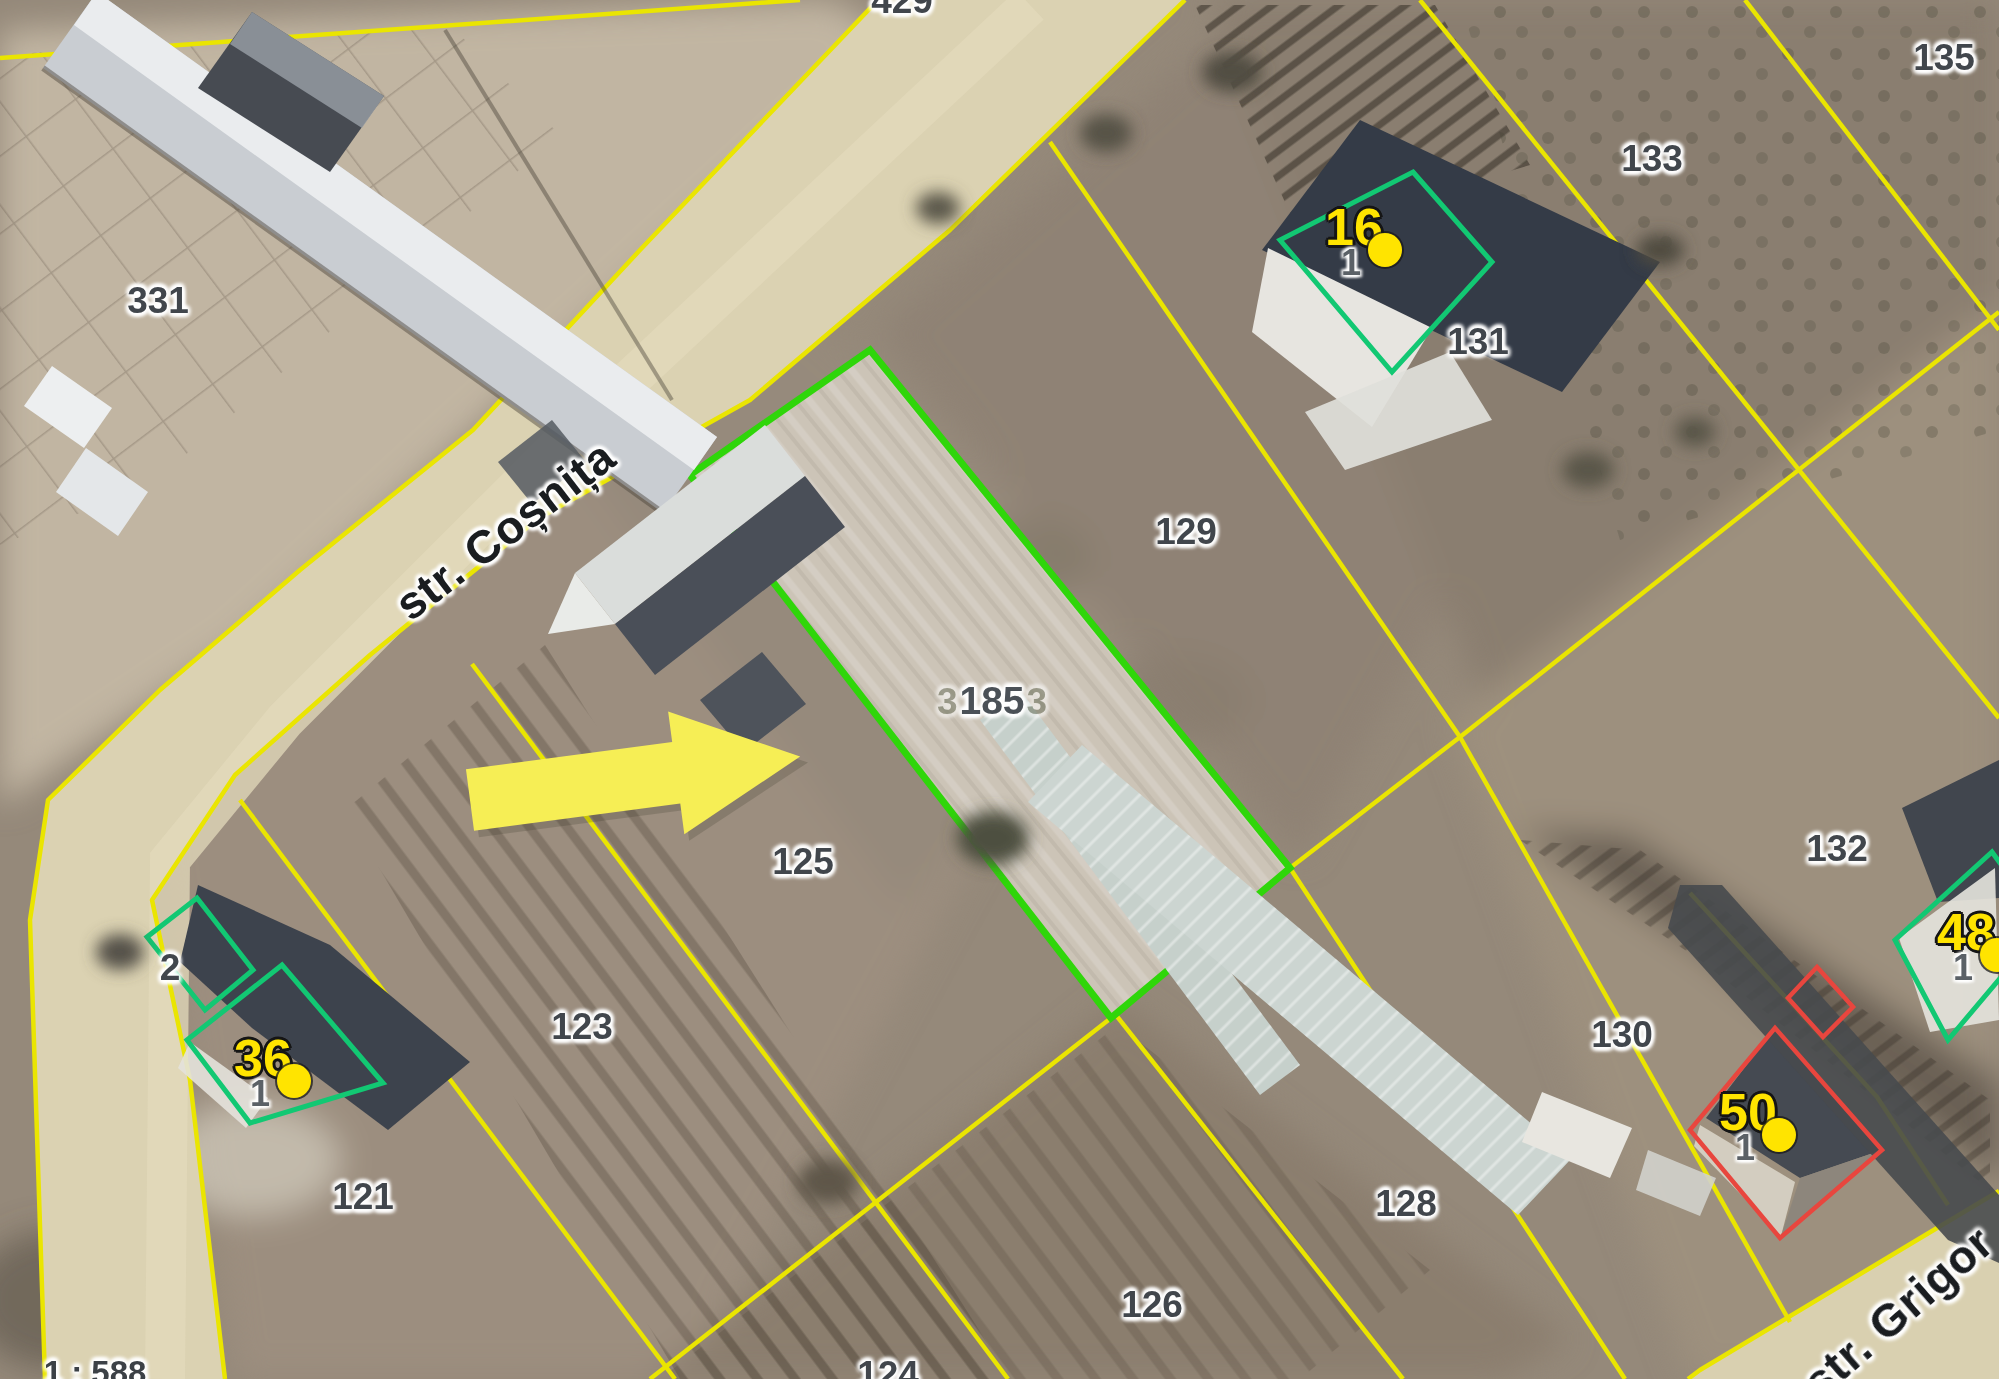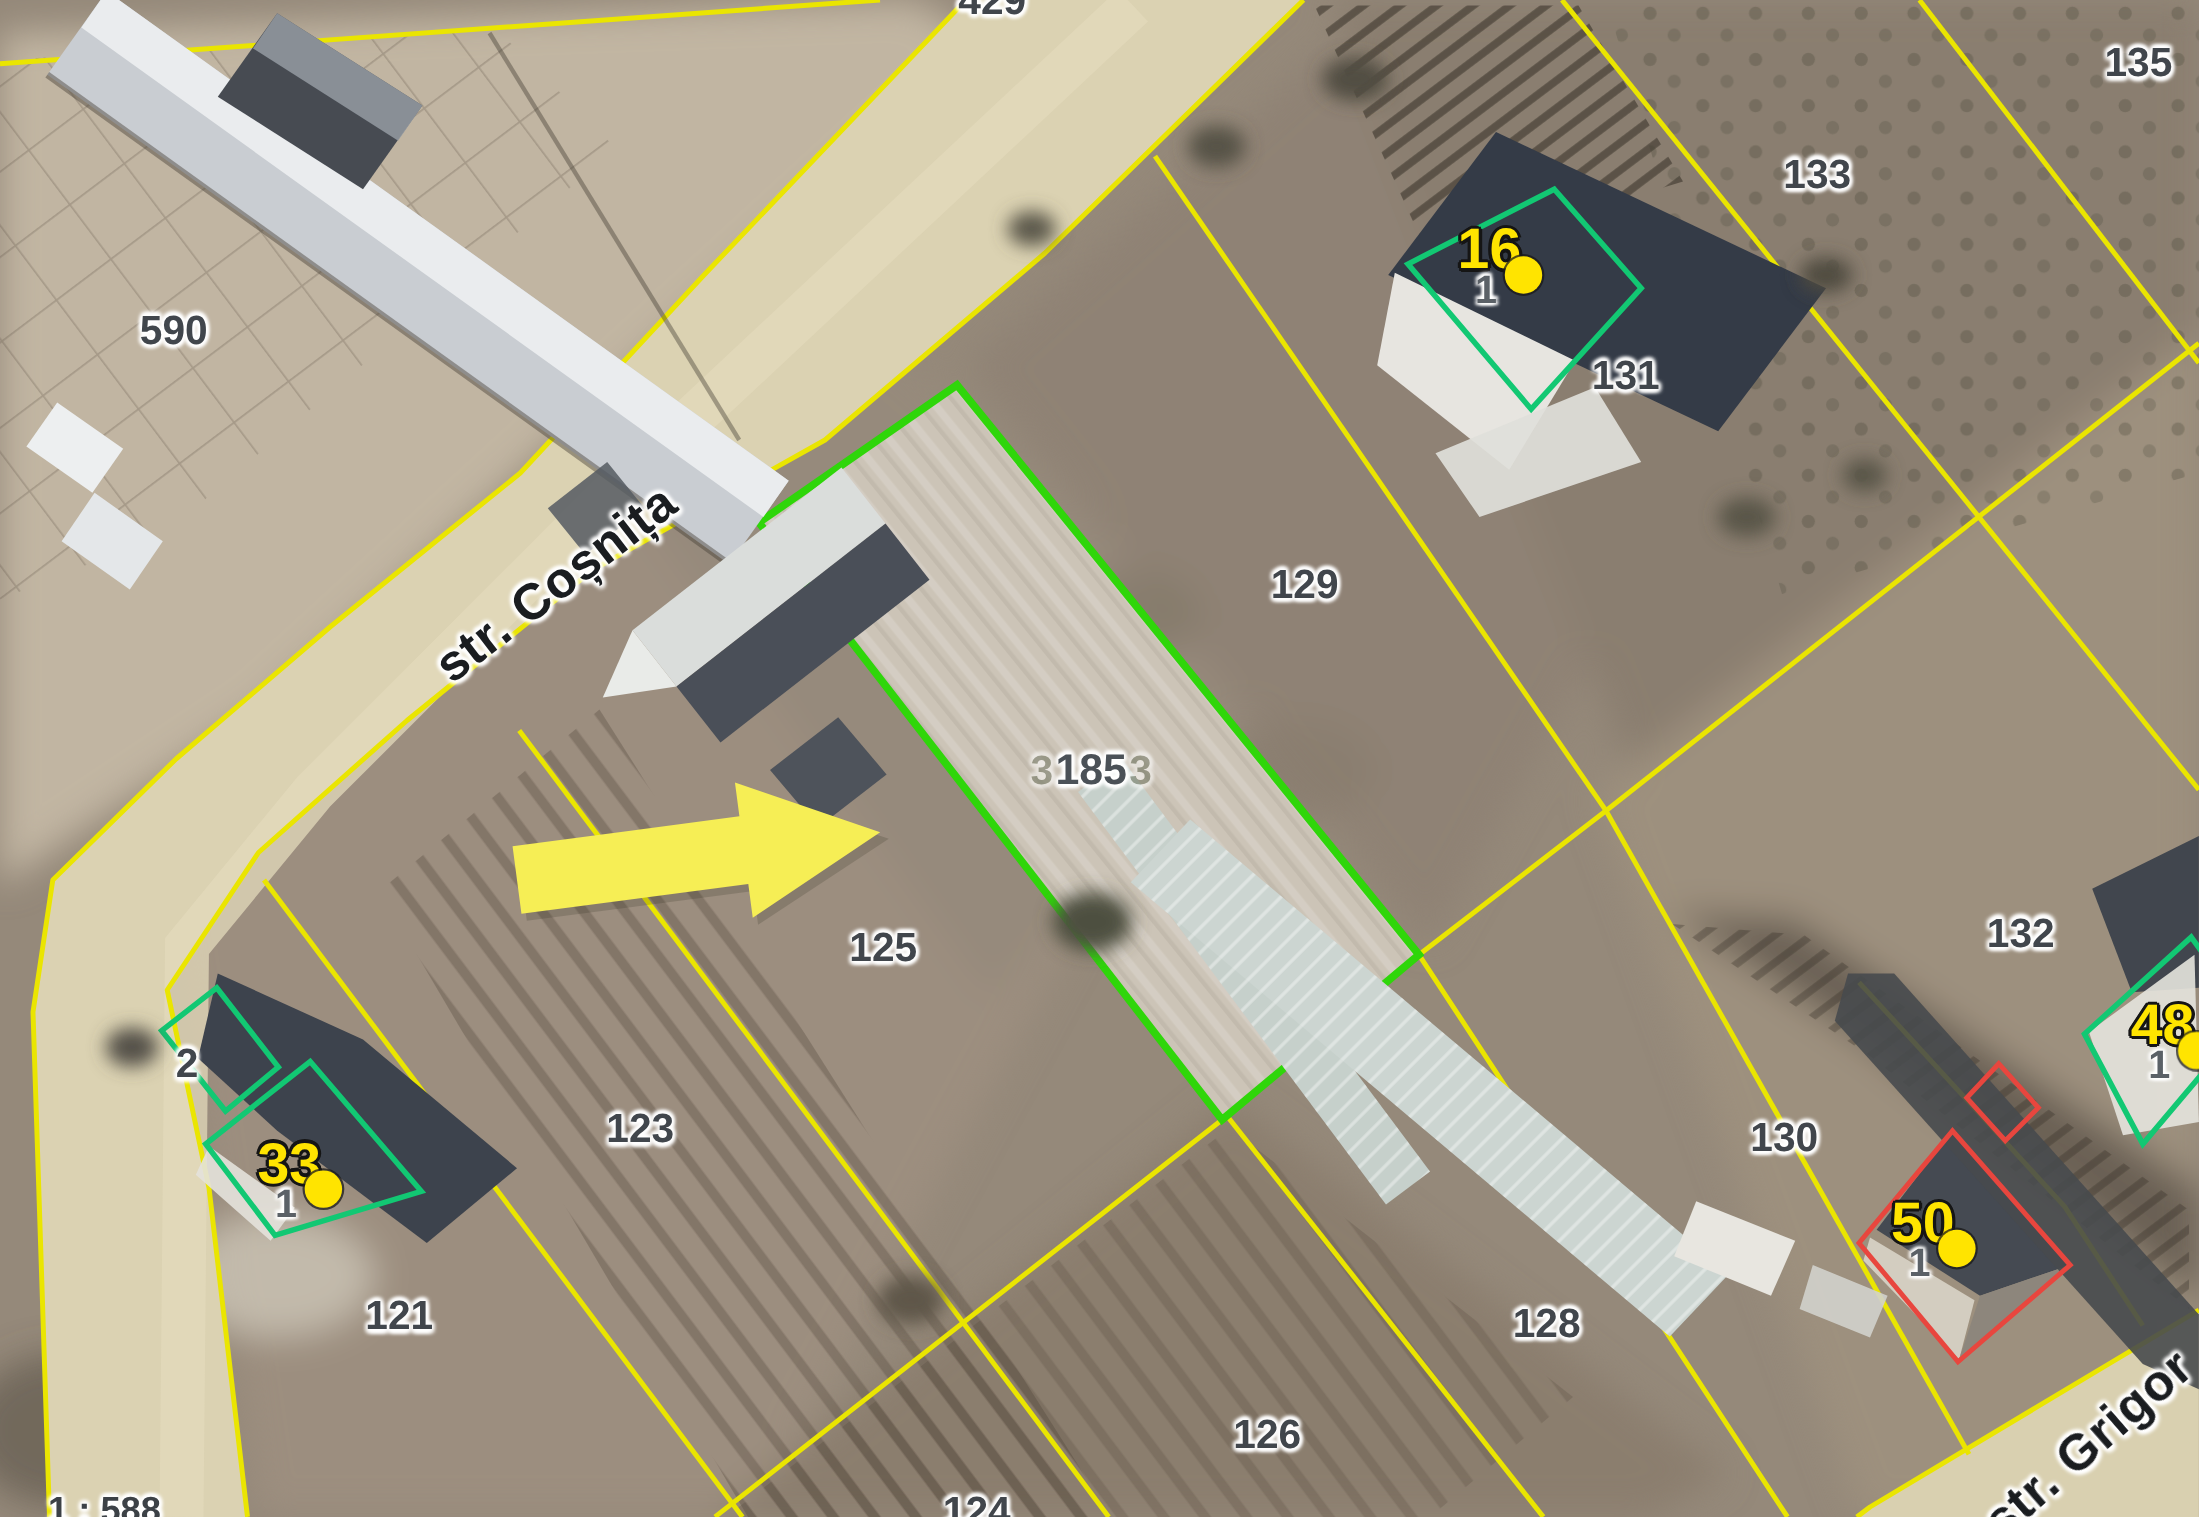--- a/index.html
+++ b/index.html
@@ -177,21 +177,21 @@
     </g>
 
     <g transform="translate(470,800) rotate(-7.5)">
       <polygon points="4,-24 212,-24 212,-55 340,7 212,69 212,38 4,38" fill="rgba(40,40,20,.18)"></polygon>
       <polygon points="0,-31 208,-31 208,-62 333,0 208,62 208,31 0,31" fill="var(--c-arrow,#f6ee55)"></polygon>
     </g>
   </svg>
 
   <div id="labels-layer">
     <div class="lbl scale halo" id="scale-label">1 : 588</div>
-  <div class="lbl parcel halo" style="left: 158px; top: 300px;">590</div>
+  <div class="lbl parcel halo" style="left: 158px; top: 300px;">331</div>
       <div class="lbl parcel halo" style="left: 902px; top: 0px;">429</div>
       <div class="lbl parcel halo" style="left: 1944px; top: 57px;">135</div>
       <div class="lbl parcel halo" style="left: 1652px; top: 158px;">133</div>
       <div class="lbl parcel halo" style="left: 1478px; top: 341px;">131</div>
       <div class="lbl parcel halo" style="left: 1186px; top: 531px;">129</div>
       <div class="lbl parcel halo" style="left: 803px; top: 861px;">125</div>
       <div class="lbl parcel halo" style="left: 582px; top: 1026px;">123</div>
       <div class="lbl parcel halo" style="left: 363px; top: 1196px;">121</div>
       <div class="lbl parcel halo" style="left: 170px; top: 967px;">2</div>
       <div class="lbl parcel halo" style="left: 888px; top: 1374px;">124</div>
@@ -201,21 +201,21 @@
       <div class="lbl parcel halo" style="left: 1837px; top: 848px;">132</div>
       <div class="lbl street halo" style="left: 505px; top: 530px; transform: translate(-50%, -50%) rotate(-37.5deg);">str. Coșnița</div>
       <div class="lbl street halo" style="left: 1898px; top: 1312px; transform: translate(-50%, -50%) rotate(-41deg);">str. Grigor</div>
       <div class="lbl sel-wrap halo" style="left: 992px; top: 700px;"><span class="ghost">3</span><span class="sel-main">185</span><span class="ghost">3</span></div>
       <div class="hm" style="left: 1354px; top: 227px;">
         <span class="hm-num" style="left: 0px; top: 0px;">16</span>
         <span class="hm-sub" style="left: -3px; top: 36px;">1</span>
         <span class="hm-dot" style="left: 31px; top: 23px;"></span>
       </div>
       <div class="hm" style="left: 263px; top: 1058px;">
-        <span class="hm-num" style="left: 0px; top: 0px;">33</span>
+        <span class="hm-num" style="left: 0px; top: 0px;">36</span>
         <span class="hm-sub" style="left: -3px; top: 36px;">1</span>
         <span class="hm-dot" style="left: 31px; top: 23px;"></span>
       </div>
       <div class="hm" style="left: 1966px; top: 932px;">
         <span class="hm-num" style="left: 0px; top: 0px;">48</span>
         <span class="hm-sub" style="left: -3px; top: 36px;">1</span>
         <span class="hm-dot" style="left: 31px; top: 23px;"></span>
       </div>
       <div class="hm" style="left: 1748px; top: 1112px;">
         <span class="hm-num" style="left: 0px; top: 0px;">50</span>

